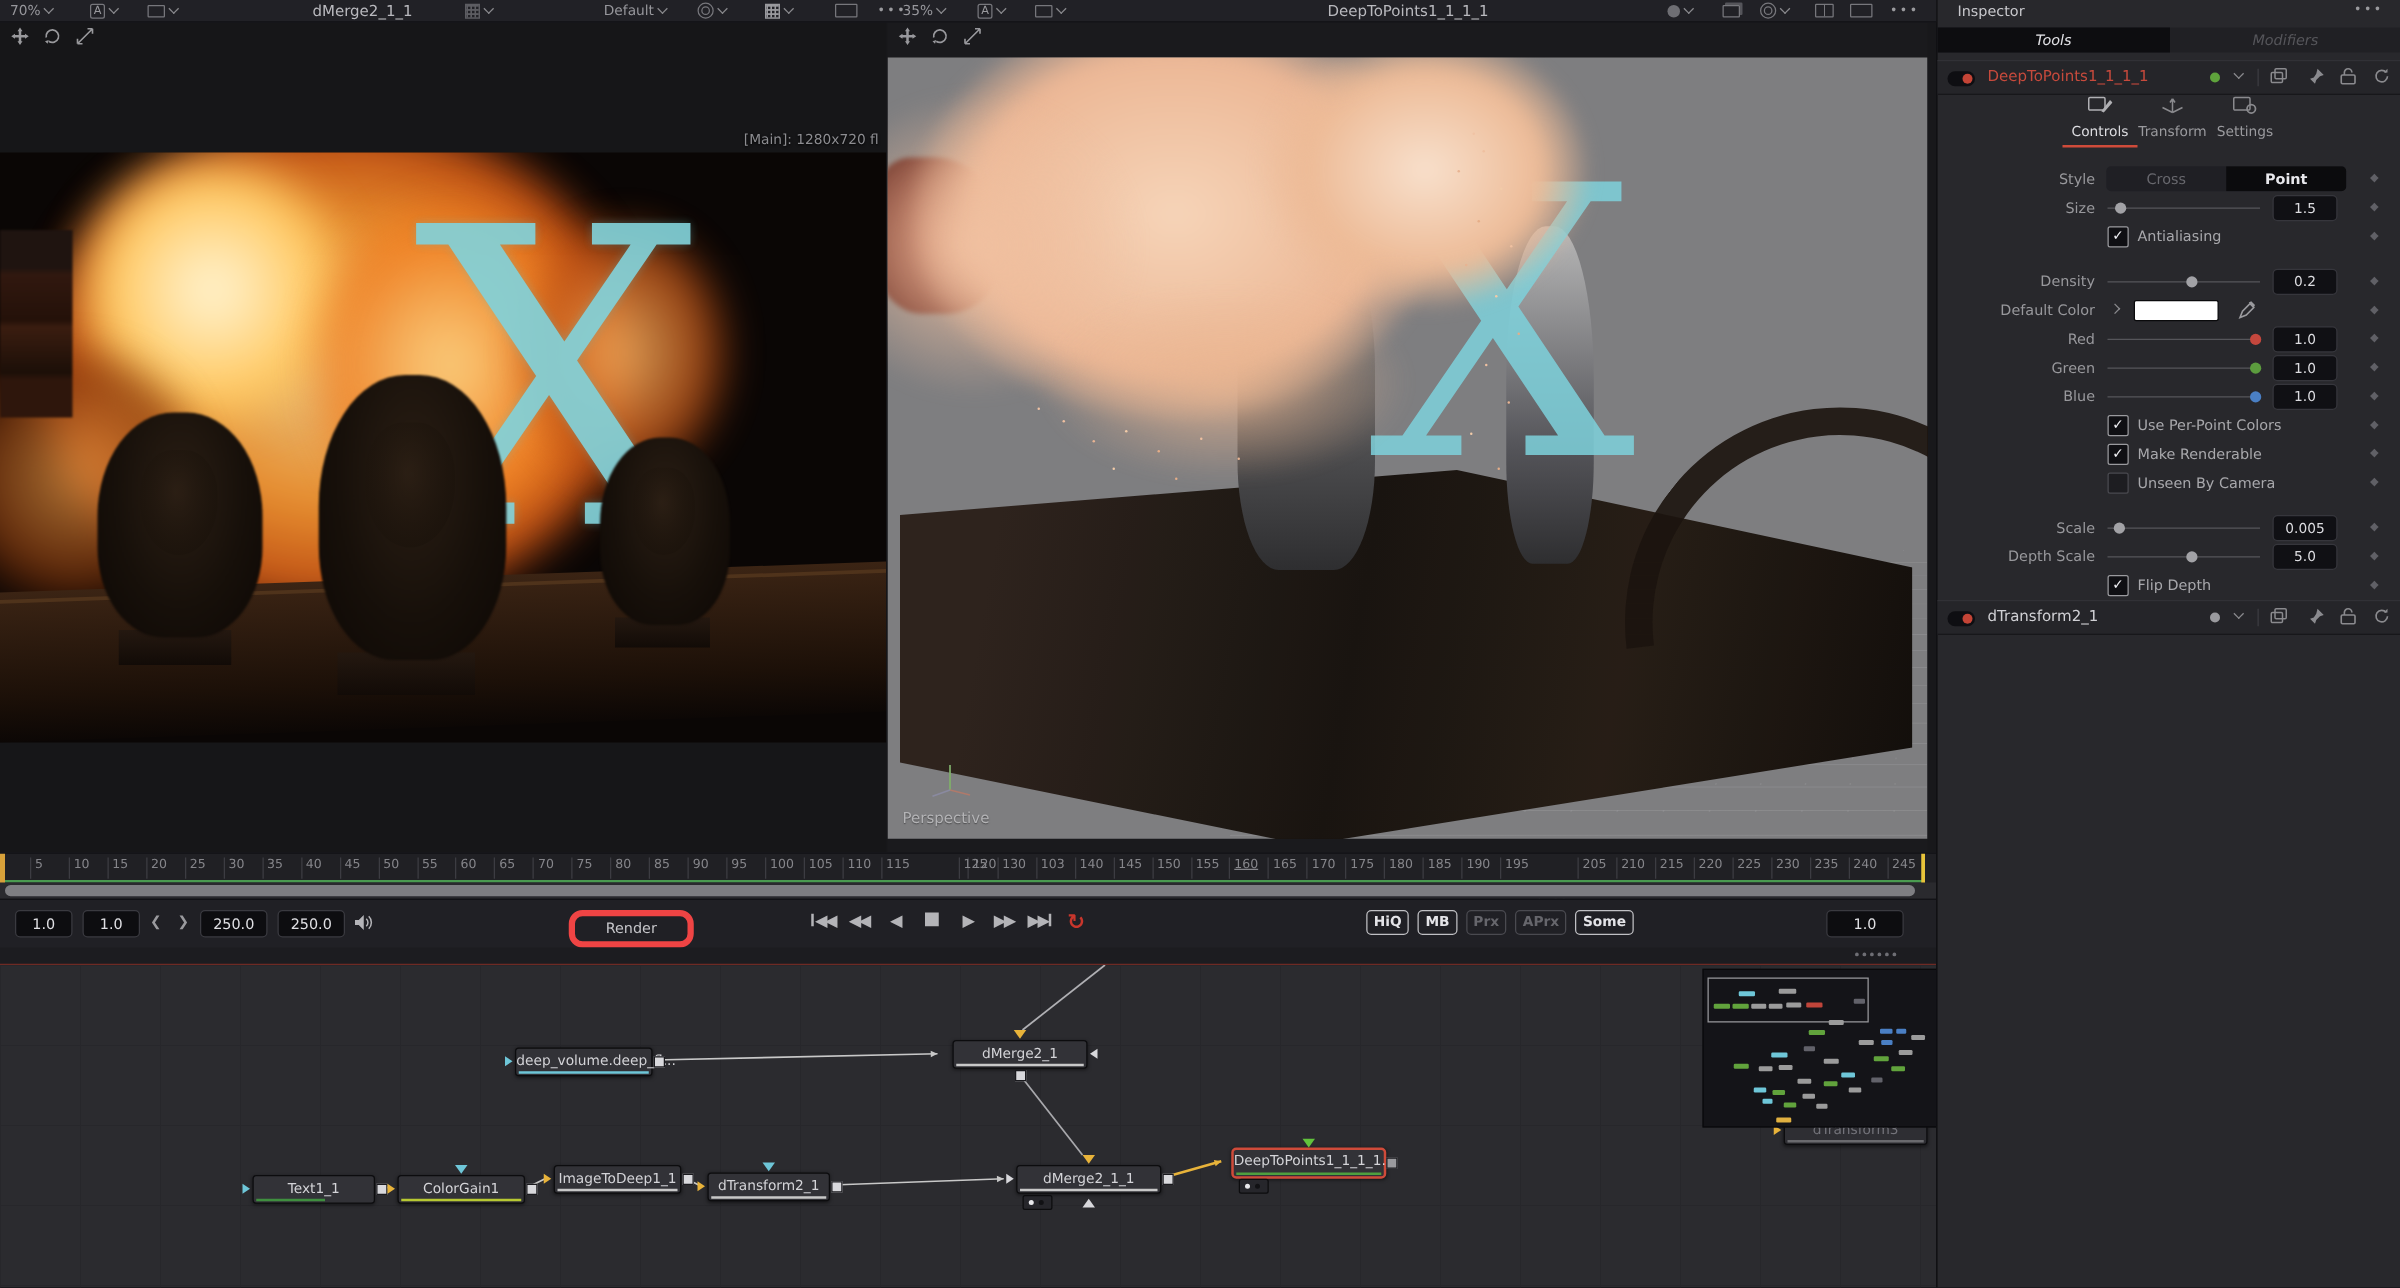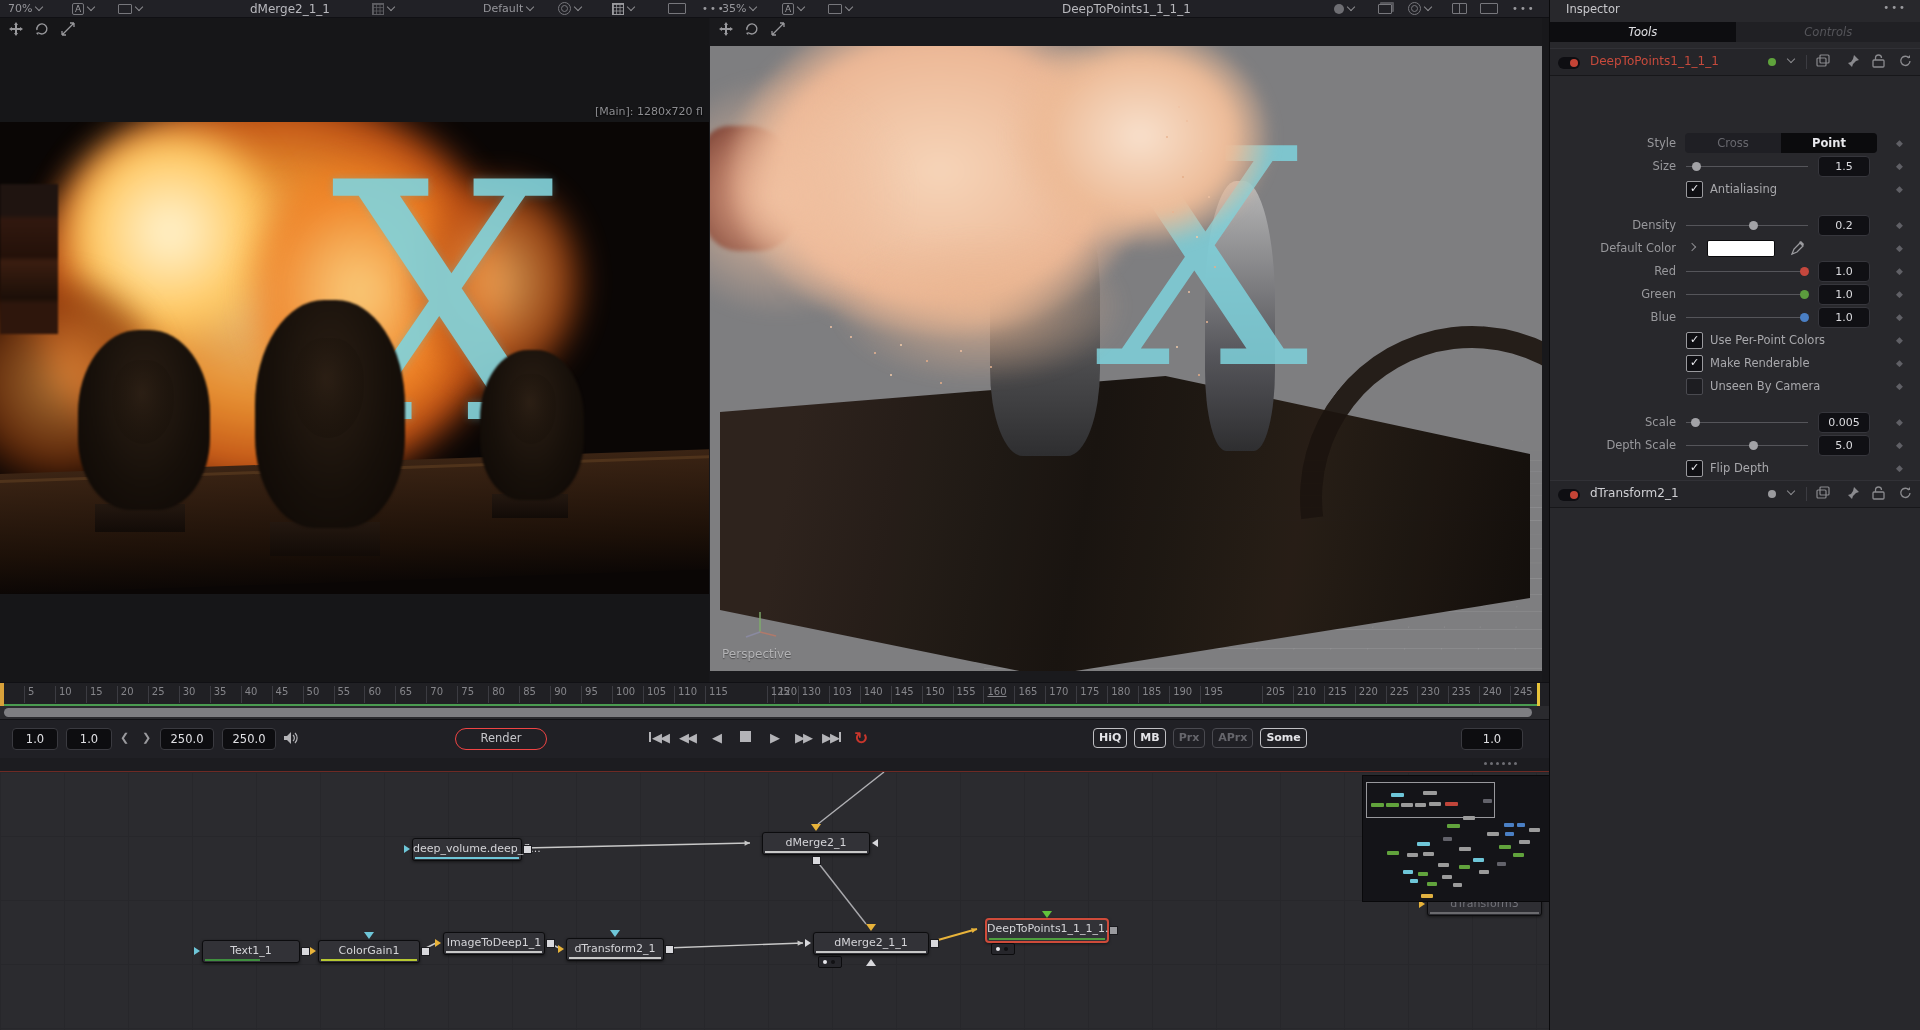--- a/index.html
+++ b/index.html
@@ -72,21 +72,21 @@
   #rmarkL{position:absolute;left:0;top:0;width:4px;height:24px;background:#d8a13a;}
   #rmarkR{position:absolute;left:1537px;top:0;width:3px;height:24px;background:#e8c43a;}
   #scrollrow{position:absolute;left:0;top:706px;width:1549px;height:13px;background:#2a2a2e;}
   #scrollbar{position:absolute;left:4px;top:2px;width:1528px;height:9px;border-radius:5px;background:#7e7e82;}
 
   
   #transport{position:absolute;left:0;top:719px;width:1549px;height:39px;background:#202025;border-top:1px solid #121216;}
   .tfield{position:absolute;top:8px;height:20px;background:#0d0d10;border:1px solid #3a3a40;border-radius:4px;
           color:#e0e0e4;font-size:11.5px;text-align:center;line-height:20px;}
   .tarrow{position:absolute;top:8px;height:20px;color:#9a9a9e;font-size:11px;line-height:20px;}
-  #renderbtn{position:absolute;left:455px;top:8px;width:90px;height:20px;border:1px solid #ef4444;border-radius:11px;
+  #renderbtn{position:absolute;left:455px;top:8px;width:90px;height:20px;border:5px solid #ef4444;border-radius:11px;
      color:#c6c6ca;font-size:11.5px;text-align:center;line-height:19px;background:transparent;}
   #pbrow{position:absolute;left:648px;top:6px;display:flex;gap:9px;align-items:center;}
   .pb{color:#b4b4b8;font-size:13px;letter-spacing:-2px;min-width:20px;text-align:center;cursor:default;line-height:24px;}
   .pb .bar{display:inline-block;width:2px;height:10px;background:#b4b4b8;margin:0 1px;}
   .pb .stopsq{display:inline-block;width:11px;height:11px;background:#b4b4b8;}
   .pb.loop{color:#c8362c;font-size:17px;font-weight:bold;letter-spacing:0;}
   #qualrow{position:absolute;left:1093px;top:8px;display:flex;gap:7px;}
   .qbtn{height:18px;padding:0 5px;border-radius:4px;border:1px solid #4a4a50;color:#66666c;font-size:11px;line-height:18px;font-weight:bold;}
   .qbtn.on{border-color:#c0c0c4;color:#e4e4e8;}
   #speedbox{left:1461px;width:60px;}
@@ -480,21 +480,21 @@
           <i class="mmbar" style="left: 58px; top: 118px; width: 12px; background: rgb(224, 176, 64);"></i>
         </div>
     </div>
   </div>
 
   <div id="inspector">
     <div id="insp-title">Inspector</div>
     <div id="insp-dots" class="dots3">•••</div>
     <div id="insptabs">
       <div class="itab on">Tools</div>
-      <div class="itab off">Controls</div>
+      <div class="itab off">Modifiers</div>
     </div>
 
     <div class="nhdr" style="top:48px">
       <div class="togglepill">
           <i></i>
         </div>
       <div class="nhname" style="color:#c74a3c">DeepToPoints1_1_1_1</div>
       <div class="nhstat" id="stat1" style="background: rgb(95, 163, 60);"></div>
       <i class="chev nhchev"></i>
       <div class="nhdiv"></div>
@@ -508,20 +508,42 @@
       <svg class="hicon" style="left:322px" width="13" height="14">
           <rect x="1" y="6" width="11" height="7" rx="1" fill="none" stroke="#8a8a8e" stroke-width="1.3"></rect>
           <path d="M3.5 6V4a3 3 0 0 1 6 0" fill="none" stroke="#8a8a8e" stroke-width="1.3"></path>
         </svg>
       <svg class="hicon" style="left:348px" width="14" height="14">
           <path d="M11 4a4.6 4.6 0 1 0 1 3" stroke="#8a8a8e" fill="none" stroke-width="1.3"></path>
           <path d="M12 1v3H9z" fill="#8a8a8e"></path>
         </svg>
     </div>
 
+    <div id="subtabs">
+      <div class="stab on" style="left:100px">
+        <svg width="20" height="16">
+            <rect x="1" y="2" width="13" height="10" rx="1" fill="none" stroke="#b0b0b4" stroke-width="1.2"></rect>
+            <path d="M11 13L18 4l2 2-7 8z" fill="#b0b0b4"></path>
+          </svg>
+        <div class="lbl">Controls</div><div class="ul"></div>
+      </div>
+      <div class="stab" style="left:158px">
+        <svg width="20" height="16">
+            <path d="M10 14V3M10 3l-2 3M10 3l2 3M10 14L2 10M10 14l8-4" stroke="#8a8a8e" fill="none" stroke-width="1.2"></path>
+          </svg>
+        <div class="lbl">Transform</div>
+      </div>
+      <div class="stab" style="left:216px">
+        <svg width="20" height="16">
+            <rect x="1" y="2" width="13" height="10" rx="1" fill="none" stroke="#8a8a8e" stroke-width="1.2"></rect>
+            <circle cx="15" cy="11" r="3.4" fill="none" stroke="#8a8a8e" stroke-width="1.4"></circle>
+          </svg>
+        <div class="lbl">Settings</div>
+      </div>
+    </div>
 
     <div id="insp-controls">
       <div class="irow">
         <div class="ilabel">Style</div>
         <div class="seg">
           <div>Cross</div>
           <div class="on">Point</div>
         </div>
         <div class="diamond">◆</div>
       </div>

